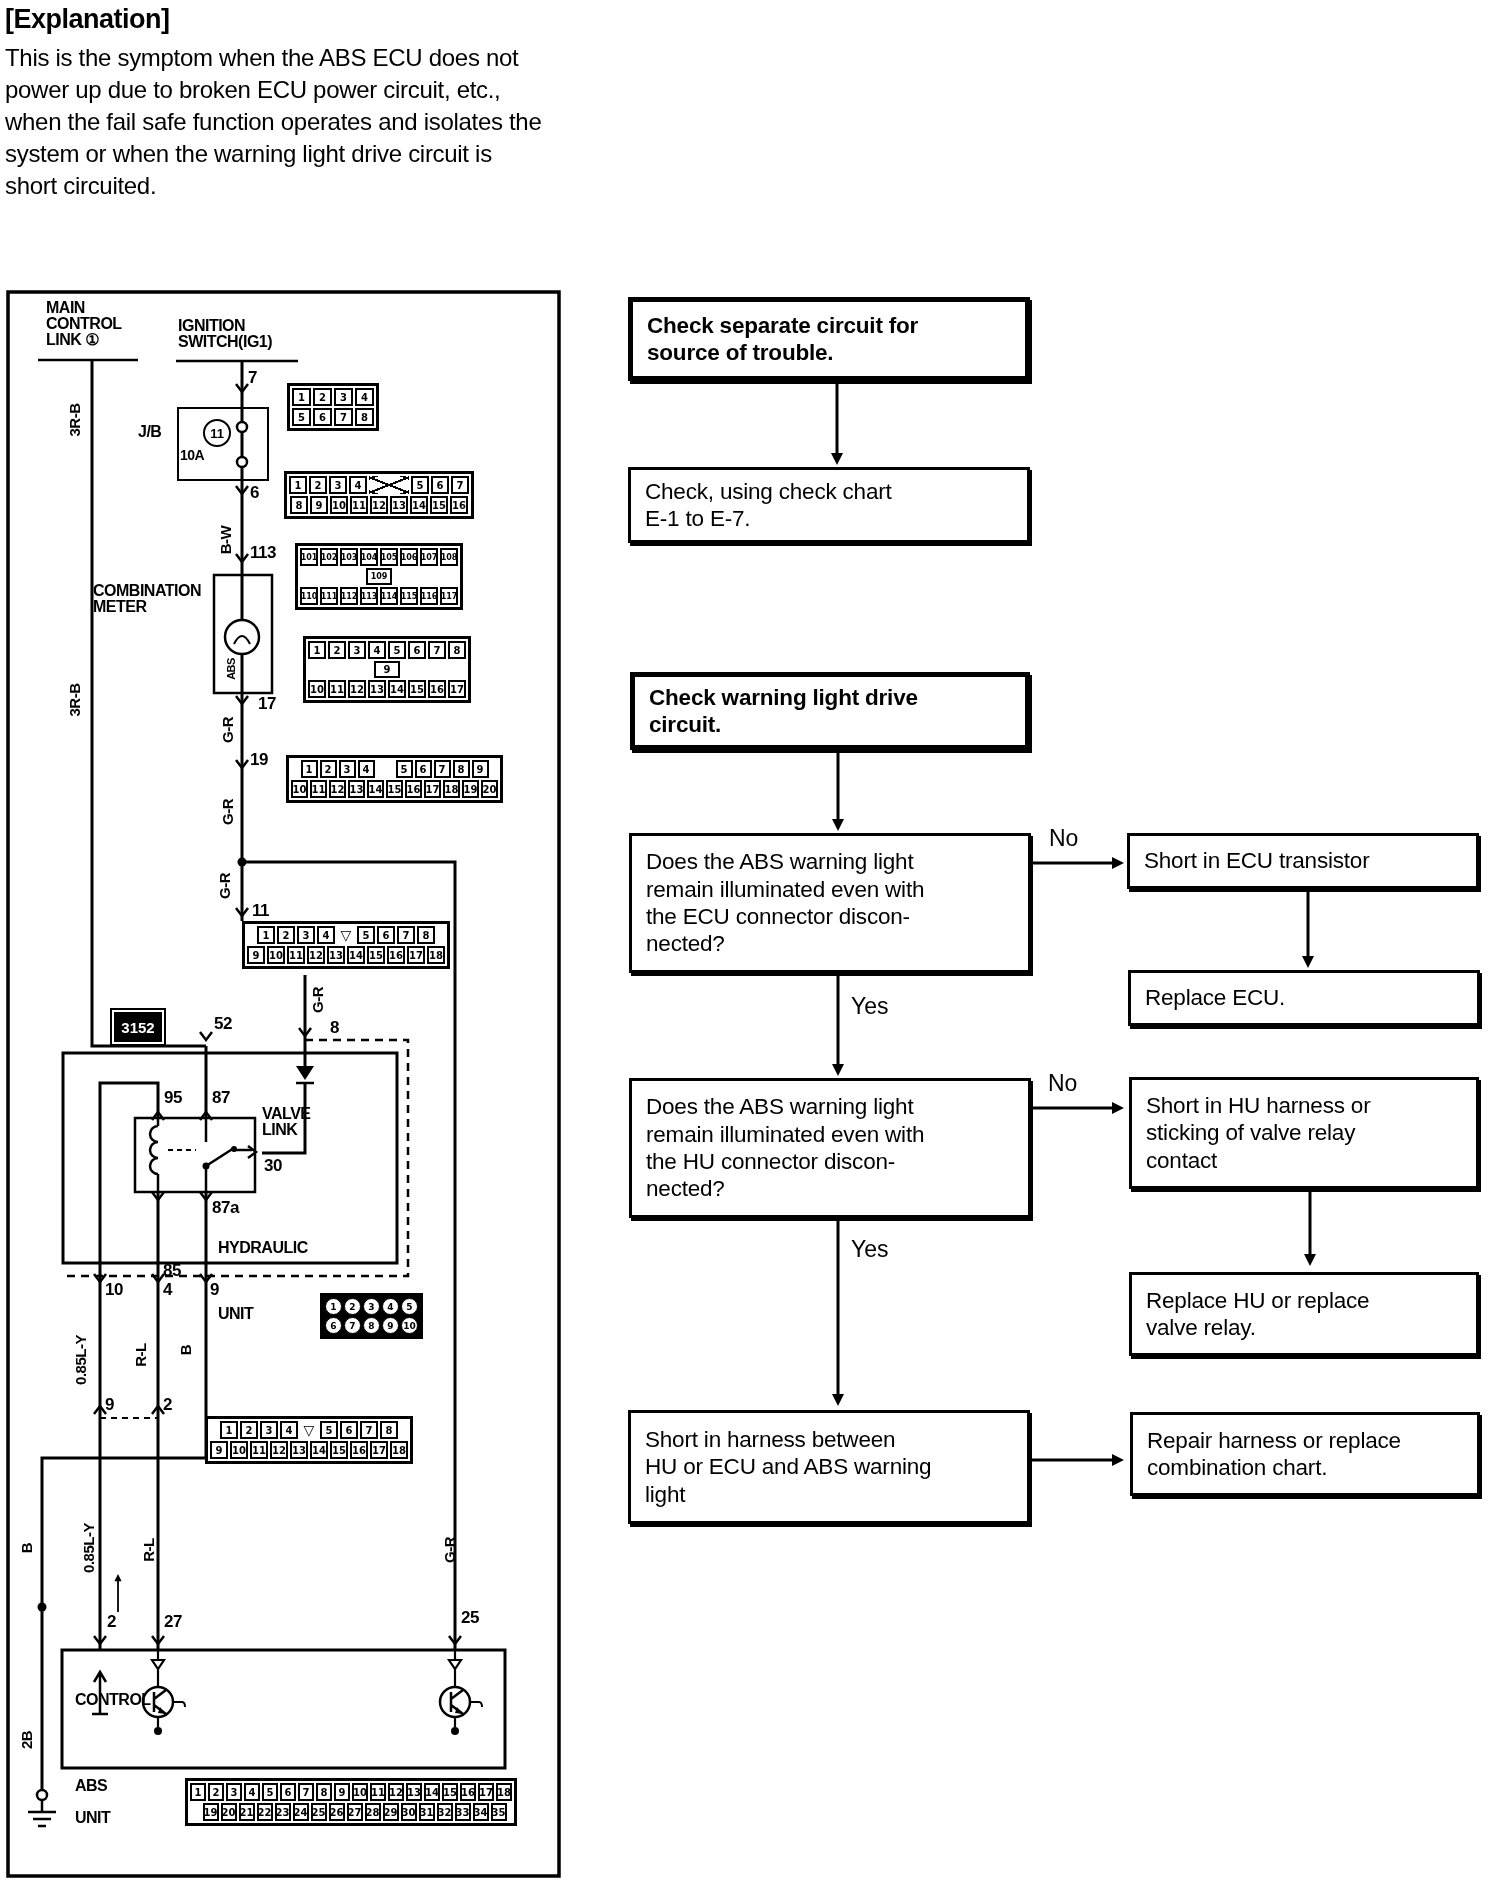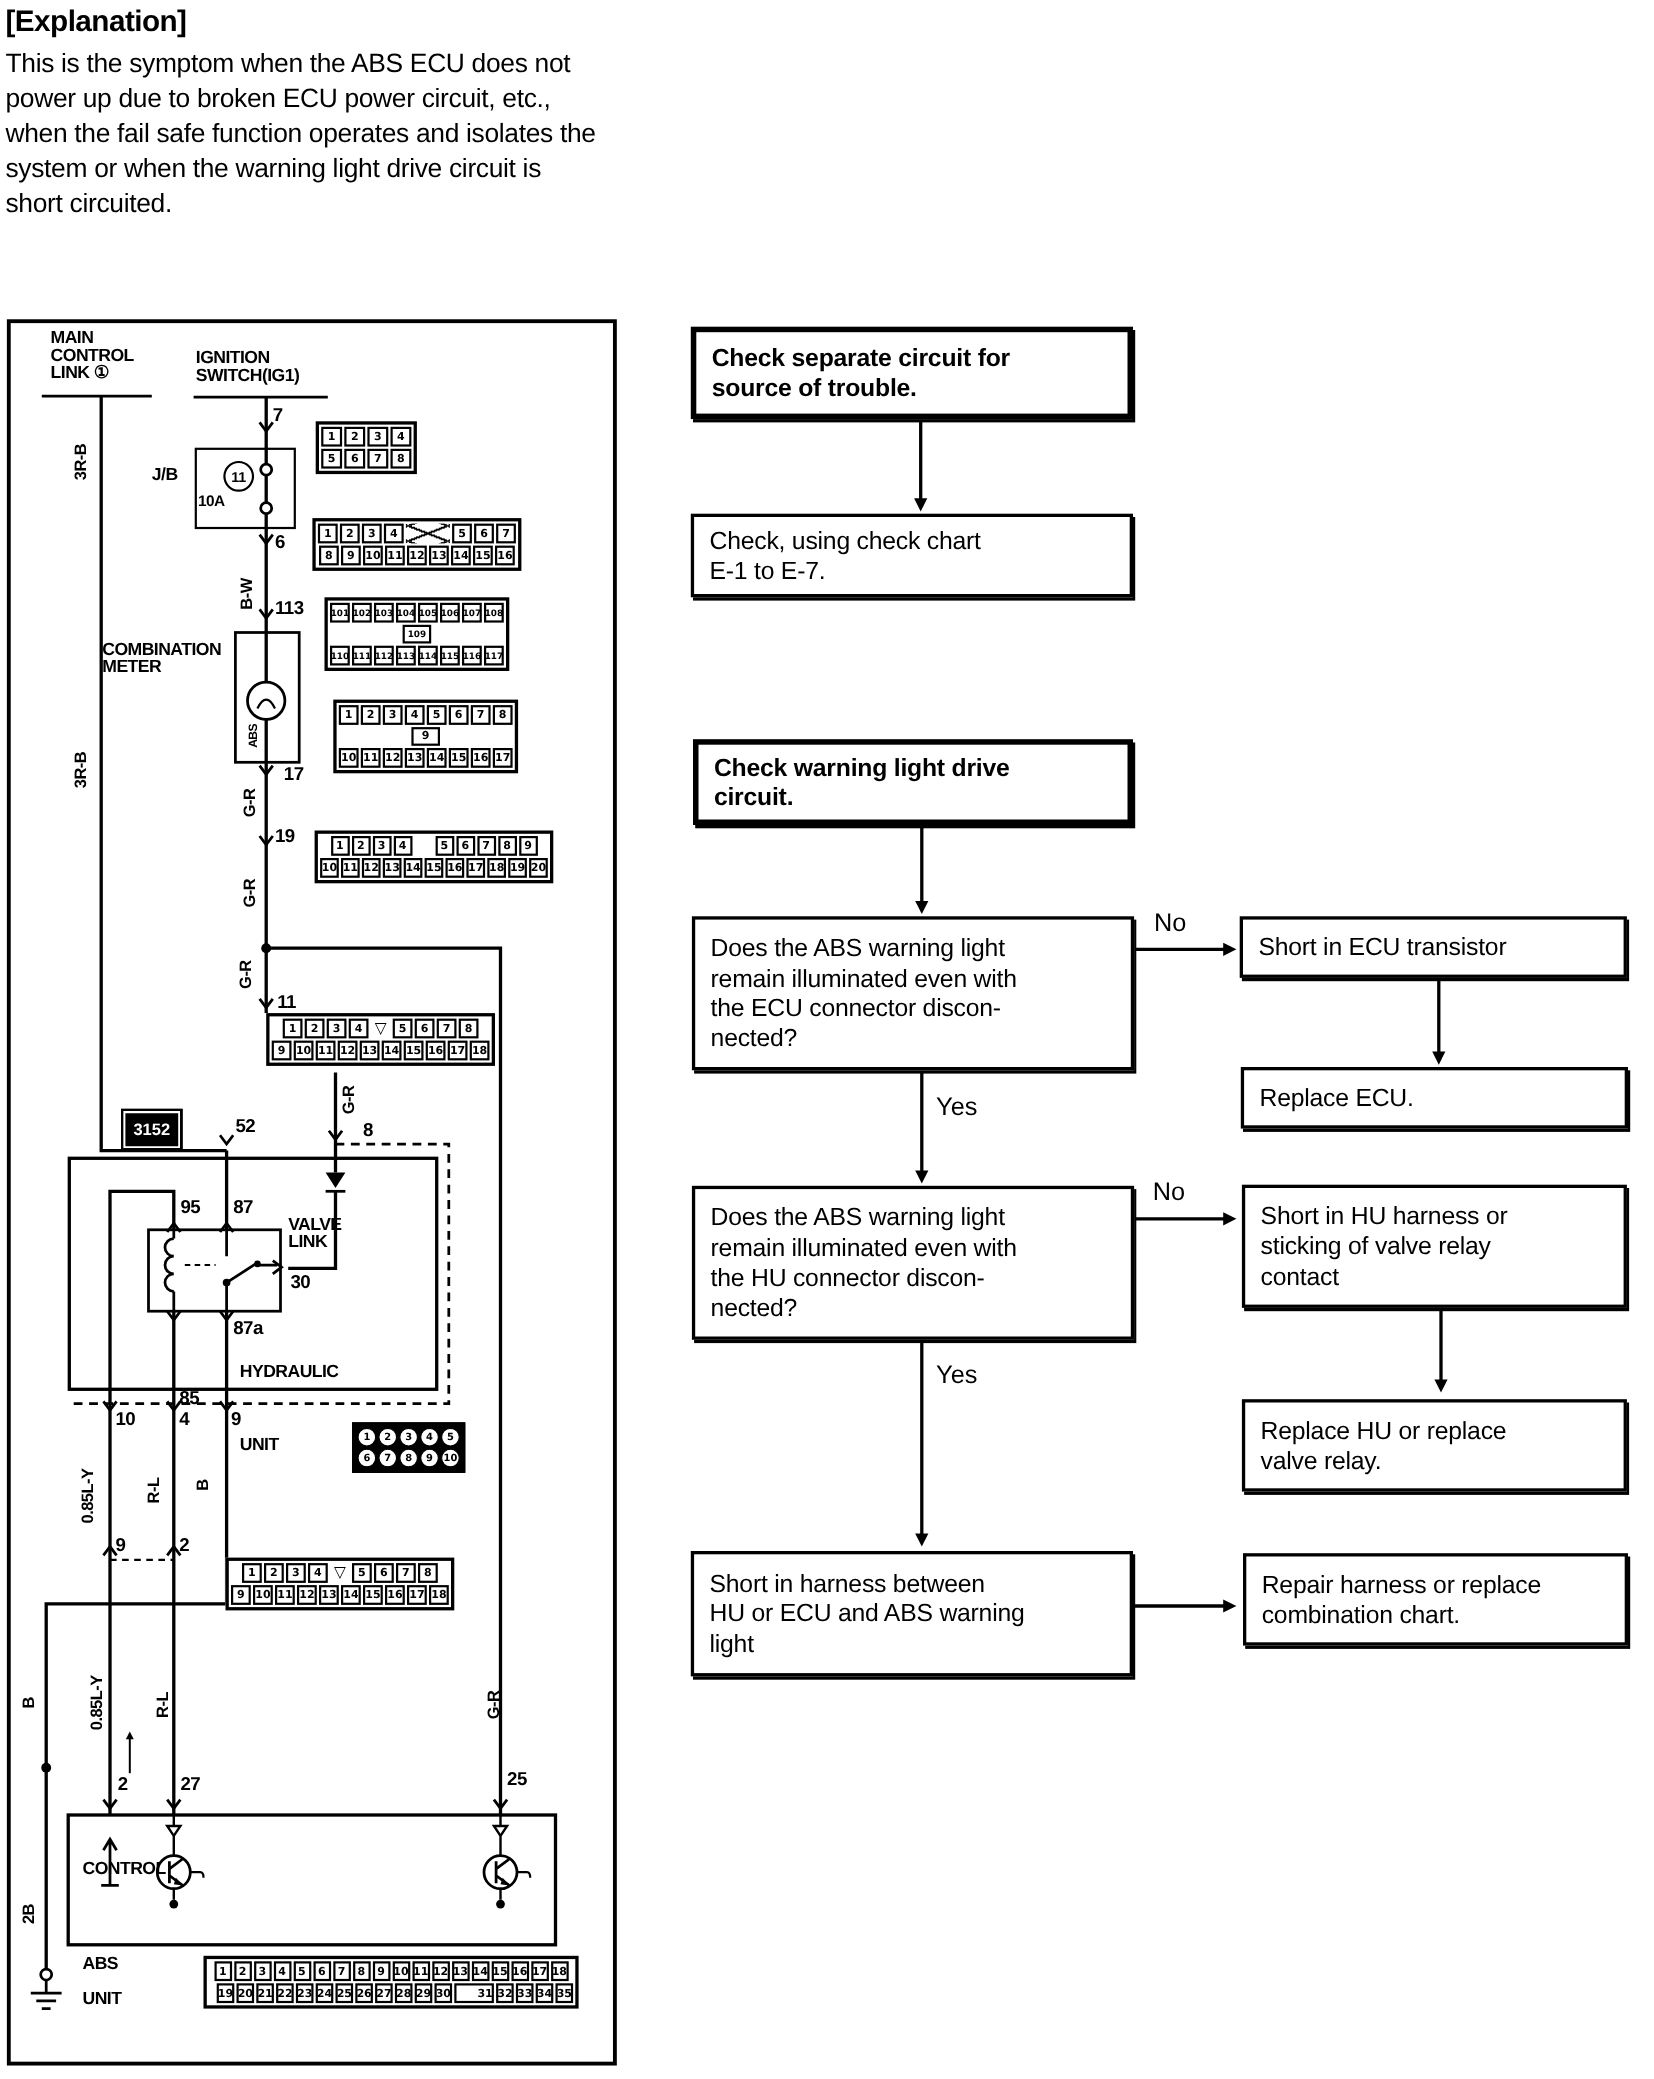--- a/index.html
+++ b/index.html
@@ -482,19 +482,19 @@
       <div class="cell" style="width: 12px;">21</div>
       <div class="cell" style="width: 12px;">22</div>
       <div class="cell" style="width: 12px;">23</div>
       <div class="cell" style="width: 12px;">24</div>
       <div class="cell" style="width: 12px;">25</div>
       <div class="cell" style="width: 12px;">26</div>
       <div class="cell" style="width: 12px;">27</div>
       <div class="cell" style="width: 12px;">28</div>
       <div class="cell" style="width: 12px;">29</div>
       <div class="cell" style="width: 12px;">30</div>
-      <div class="cell" style="width: 12px; padding-left: 20px;">31</div>
+      <div class="cell" style="width: 12px;">31</div>
       <div class="cell" style="width: 12px;">32</div>
       <div class="cell" style="width: 12px;">33</div>
       <div class="cell" style="width: 12px;">34</div>
       <div class="cell" style="width: 12px;">35</div>
     </div>
   </div>
 
 </body></html>

